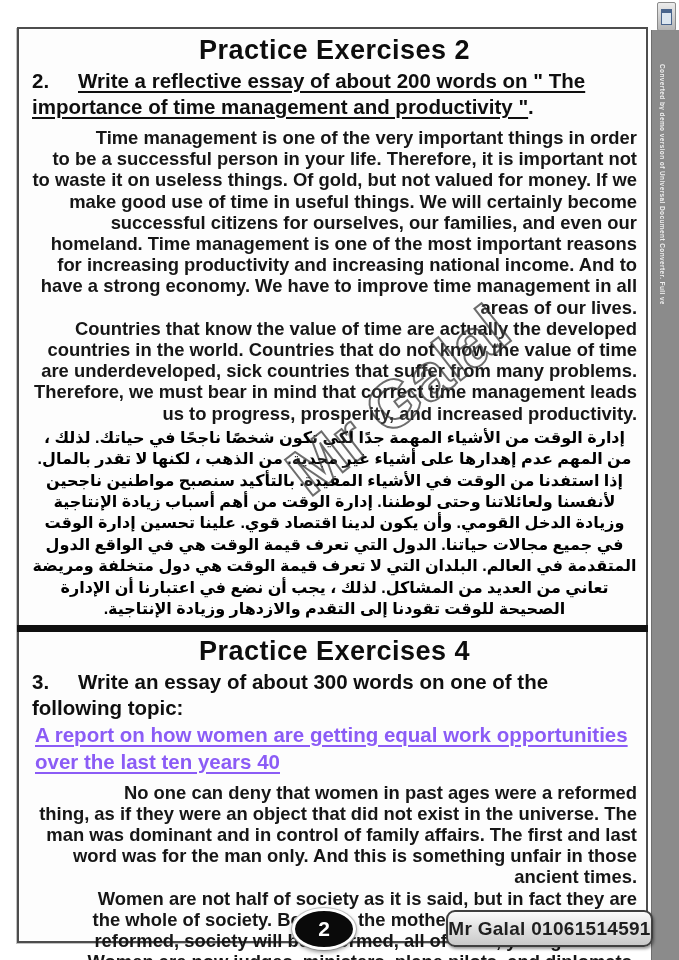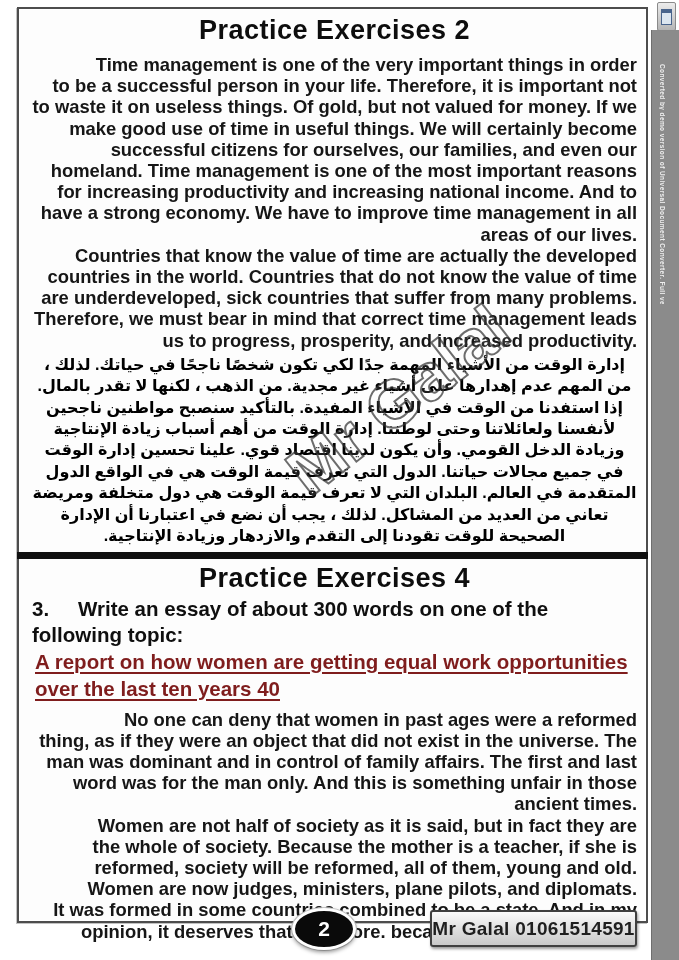--- a/index.html
+++ b/index.html
@@ -26,21 +26,21 @@
     background:linear-gradient(#ececec,#b5b5b5);
     border:1px solid #8a8a8a; border-radius:2px;
     display:flex; align-items:center; justify-content:center;
   }
   .ci-doc {
     width:9px; height:14px; background:#dce6f0;
     border:1px solid #49648c; box-shadow:inset 0 3px 0 #49648c;
   }
   
   .page-box {
-    position:absolute; left:17px; top:7px; width:631px; height:916px;
+    position:absolute; left:17px; top:27px; width:631px; height:916px;
     box-sizing:border-box;
     border:2px solid #4d4d4d;
     box-shadow:-1px 1px 0 #c2c2c2, inset 0 0 0 1px #ffffff;
     background:#fdfdfd;
   }
   .box-inner { padding:2px 9px 0 13px; }
   .sec-title {
     margin:3px 0 1px; text-align:center;
     font-size:27px; line-height:33px; font-weight:bold; color:#0d0d0d;
     letter-spacing:.5px;
@@ -56,21 +56,21 @@
   }
   .para.first { margin-top:7px; }
   .arabic {
     margin:3px 0 0; direction:rtl; text-align:center;
     font-size:16px; line-height:21.4px; font-weight:bold; color:#000000;
   }
   .divider {
     height:7px; background:#101010; margin:5px -11px 1px -15px;
   }
   .q3-topic {
-    font-size:20.5px; line-height:27px; font-weight:bold; color:#7f1d1d;
+    font-size:20.5px; line-height:27px; font-weight:bold; color:#8b5cf6;
     text-decoration:underline; text-decoration-thickness:2px; text-underline-offset:3px;
     padding-left:3px;
   }
   
   .watermark {
     position:absolute; left:218px; top:295px; width:360px; height:210px;
     display:flex; align-items:center; justify-content:center;
     transform:rotate(-38deg);
     font-size:66px; font-weight:bold; white-space:nowrap;
     color:rgba(255,255,255,.10);
@@ -81,24 +81,24 @@
   .page-oval {
     position:absolute; left:292px; top:908px; width:64px; height:42px;
     background:#0a0a0a; border:3px solid #ffffff; border-radius:50%;
     box-sizing:border-box;
     box-shadow:0 2px 4px rgba(0,0,0,.45), 0 0 0 1px #cfcfcf;
     display:flex; align-items:center; justify-content:center;
     color:#ffffff; font-size:21px; font-weight:bold;
   }
   
   .credit-btn {
-    position:absolute; left:430px; top:910px; width:207px; height:37px;
+    position:absolute; left:446px; top:910px; width:207px; height:37px;
     box-sizing:border-box;
     background:linear-gradient(#fbfbfb 0%, #e3e3e3 45%, #c9c9c9 100%);
-    border:2px solid #3f3f3f; border-radius:3px;
+    border:2px solid #3f3f3f; border-radius:9px;
     box-shadow:1px 2px 3px rgba(0,0,0,.4);
     display:flex; align-items:center; justify-content:center;
     font-size:19px; font-weight:bold; color:#1f1f1f; letter-spacing:.3px;
   }
 </style>
 </head>
 <body>
 
 <div class="canvas">
 
@@ -108,20 +108,21 @@
 
   <div class="converter-icon">
     <div class="ci-doc"></div>
   </div>
 
   <div class="page-box">
     <div class="box-inner">
 
       <div class="sec-title">Practice Exercises 2</div>
 
+      <div class="question"><span class="q-num">2.</span><span class="q-underline">Write a reflective essay of about 200 words on " The importance of time management and productivity "</span><span>.</span></div>
 
       <p class="para first">Time management is one of the very important things in order to be a successful person in your life. Therefore, it is important not to waste it on useless things. Of gold, but not valued for money. If we make good use of time in useful things. We will certainly become successful citizens for ourselves, our families, and even our homeland. Time management is one of the most important reasons for increasing productivity and increasing national income. And to have a strong economy. We have to improve time management in all areas of our lives.</p>
       <p class="para">Countries that know the value of time are actually the developed countries in the world. Countries that do not know the value of time are underdeveloped, sick countries that suffer from many problems. Therefore, we must bear in mind that correct time management leads us to progress, prosperity, and increased productivity.</p>
 
       <p class="arabic">إدارة الوقت من الأشياء المهمة جدًا لكي تكون شخصًا ناجحًا في حياتك. لذلك ، من المهم عدم إهدارها على أشياء غير مجدية. من الذهب ، لكنها لا تقدر بالمال. إذا استفدنا من الوقت في الأشياء المفيدة. بالتأكيد سنصبح مواطنين ناجحين لأنفسنا ولعائلاتنا وحتى لوطننا. إدارة الوقت من أهم أسباب زيادة الإنتاجية وزيادة الدخل القومي. وأن يكون لدينا اقتصاد قوي. علينا تحسين إدارة الوقت في جميع مجالات حياتنا.  الدول التي تعرف قيمة الوقت هي في الواقع الدول المتقدمة في العالم. البلدان التي لا تعرف قيمة الوقت هي دول متخلفة ومريضة تعاني من العديد من المشاكل. لذلك ، يجب أن نضع في اعتبارنا أن الإدارة الصحيحة للوقت تقودنا إلى التقدم والازدهار وزيادة الإنتاجية.</p>
 
       <div class="divider"></div>
 
       <div class="sec-title">Practice Exercises 4</div>
 

